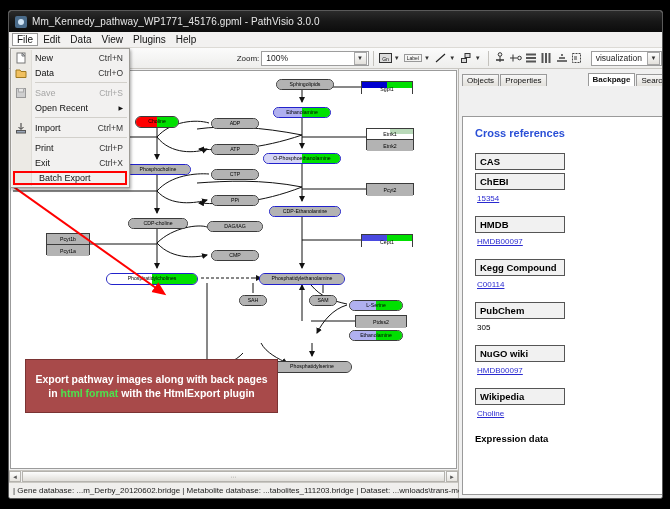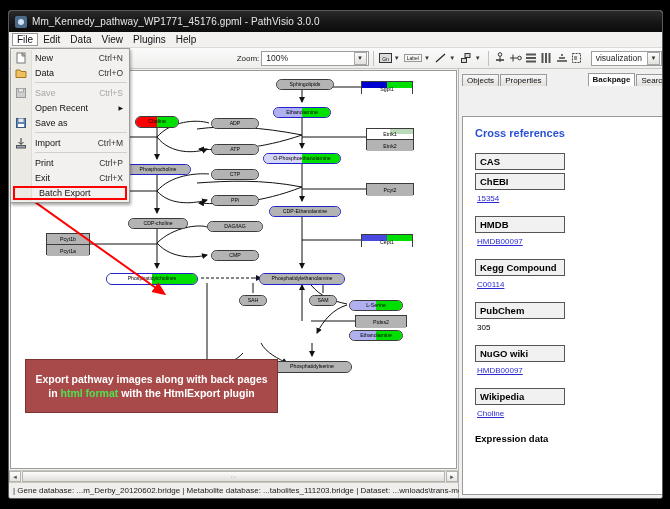--- a/index.html
+++ b/index.html
@@ -769,28 +769,20 @@
                 <rect x="1.5" y="1.5" width="9" height="9" fill="#cfcfcf" stroke="#999"></rect>
                 <rect x="3.5" y="1.5" width="5" height="3.5" fill="#e8e8e8" stroke="#aaa"></rect>
               </svg></span>
             <span>Save</span>
             <span class="acc">Ctrl+S</span>
           </div>
           <div class="item">
             <span>Open Recent</span>
             <span class="sub">▶</span>
           </div>
-          <div class="item">
-            <span class="ico"><svg width="12" height="12">
-                <rect x="1.5" y="1.5" width="9" height="9" fill="#5f87b8" stroke="#3c5a80"></rect>
-                <rect x="3.5" y="1.5" width="5" height="3.5" fill="#e8e8e8"></rect>
-                <rect x="3" y="7" width="6" height="3" fill="#fff"></rect>
-              </svg></span>
-            <span>Save as</span>
-          </div>
           <div class="divider"></div>
           <div class="item">
             <span class="ico"><svg width="12" height="12">
                 <path d="M6 1 v6 M3.5 5 L6 7.5 L8.5 5" stroke="#333" fill="none"></path>
                 <rect x="1.5" y="8.5" width="9" height="2.5" fill="#9aa6b8" stroke="#555"></rect>
               </svg></span>
             <span>Import</span>
             <span class="acc">Ctrl+M</span>
           </div>
           <div class="divider"></div>

